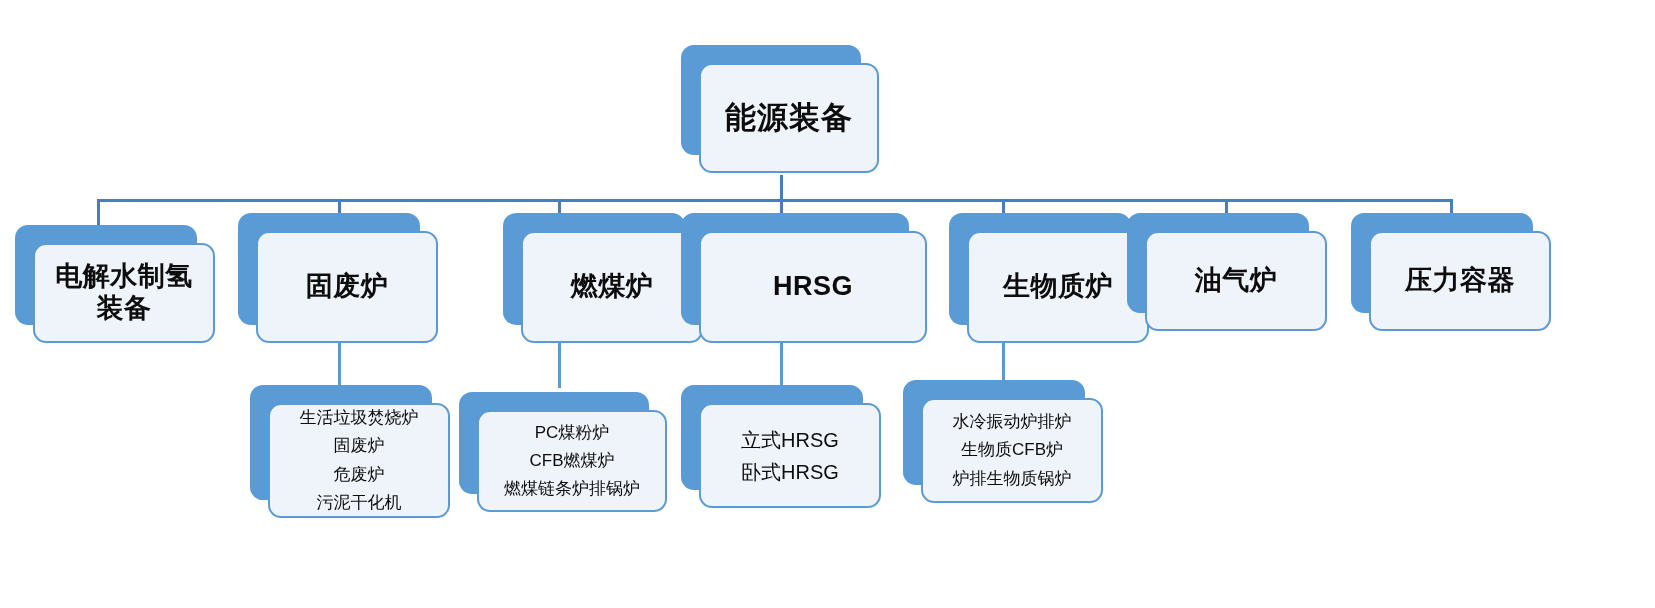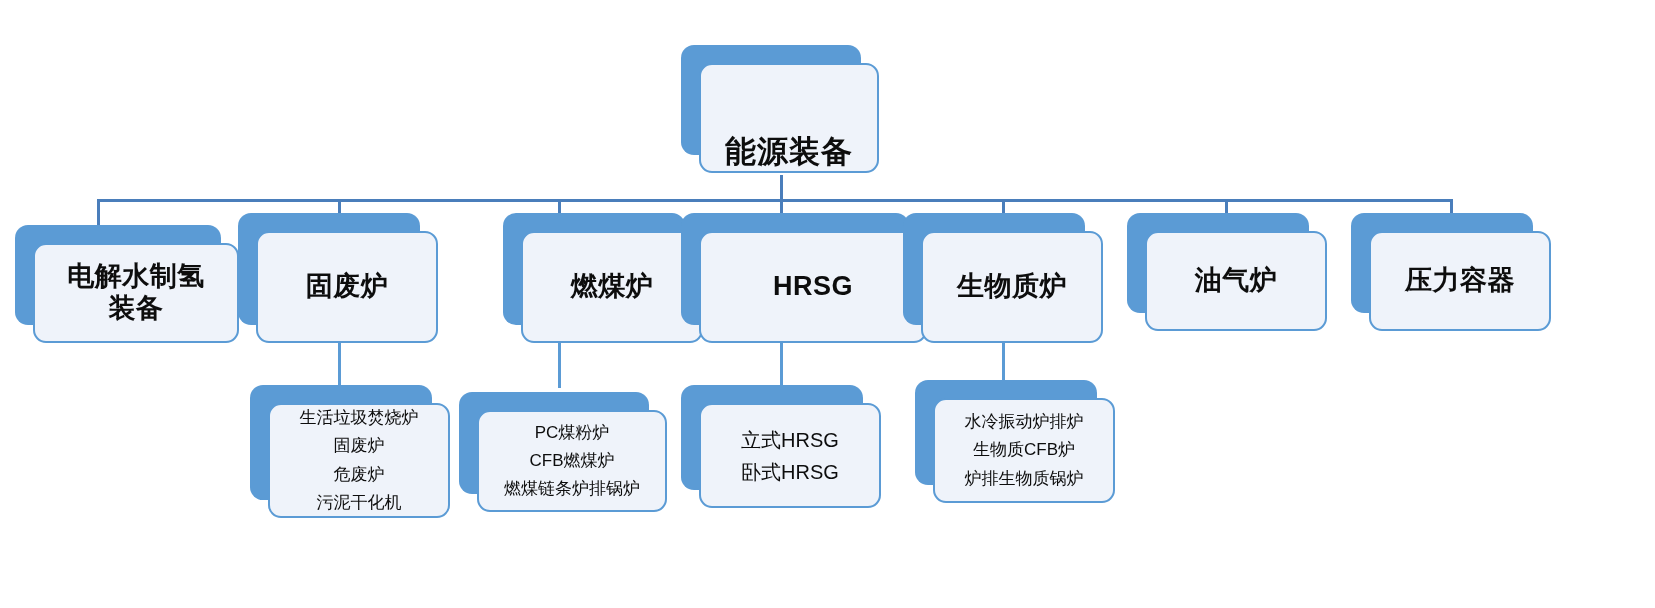--- a/index.html
+++ b/index.html
@@ -53,21 +53,21 @@
     justify-content: center;
     text-align: center;
   }
   .node .label {
     color: #0d0d0d;
     line-height: 1.18;
     white-space: pre-line;
   }
 
   
-  .lvl-root .front  { left: 18px; top: 18px; width: 100%; height: 100%; align-items: flex-end; }
+  .lvl-root .front  { left: 18px; top: 18px; width: 100%; height: 100%; }
   .lvl-root .label  { font-size: 31px; font-weight: bold; letter-spacing: 1px; }
 
   
   .lvl-cat .front   { left: 18px; top: 18px; width: 100%; height: 100%; }
   .lvl-cat .label   { font-size: 27px; font-weight: bold; letter-spacing: 0.5px; }
 
   
   .lvl-leaf .front  { left: 18px; top: 18px; width: 100%; height: 100%;
                       align-items: center; }
   .lvl-leaf .label  { font-size: 17px; font-weight: normal; line-height: 1.65; }
@@ -95,21 +95,21 @@
   <div class="conn v light" style="left:780px; top:340px; height:48px;"></div>
   <div class="conn v light" style="left:1002px; top:340px; height:48px;"></div>
 
   <div class="node lvl-root" style="left:681px; top:45px; width:180px; height:110px;">
     <div class="back"></div>
     <div class="front">
       <span class="label">能源装备</span>
     </div>
   </div>
 
-  <div class="node lvl-cat" style="left:15px; top:225px; width:182px; height:100px;padding-left:24px;">
+  <div class="node lvl-cat" style="left:15px; top:225px; width:182px; height:100px;">
     <div class="back"></div>
     <div class="front">
       <span class="label">电解水制氢
 装备</span>
     </div>
   </div>
 
   <div class="node lvl-cat" style="left:238px; top:213px; width:182px; height:112px;">
     <div class="back"></div>
     <div class="front">
@@ -124,21 +124,21 @@
     </div>
   </div>
 
   <div class="node lvl-cat" style="left:681px; top:213px; width:182px; height:112px;padding-left:46px;">
     <div class="back"></div>
     <div class="front">
       <span class="label">HRSG</span>
     </div>
   </div>
 
-  <div class="node lvl-cat" style="left:903px; top:213px; width:182px; height:112px;">
+  <div class="node lvl-cat" style="left:949px; top:213px; width:182px; height:112px;">
     <div class="back"></div>
     <div class="front">
       <span class="label">生物质炉</span>
     </div>
   </div>
 
   <div class="node lvl-cat" style="left:1127px; top:213px; width:182px; height:100px;">
     <div class="back"></div>
     <div class="front">
       <span class="label">油气炉</span>
@@ -172,21 +172,21 @@
   </div>
 
   <div class="node lvl-leaf big" style="left:681px; top:385px; width:182px; height:105px;">
     <div class="back"></div>
     <div class="front">
       <span class="label">立式HRSG
 卧式HRSG</span>
     </div>
   </div>
 
-  <div class="node lvl-leaf" style="left:903px; top:380px; width:182px; height:105px;margin-left:12px;">
+  <div class="node lvl-leaf" style="left:903px; top:380px; width:182px; height:105px;">
     <div class="back"></div>
     <div class="front">
       <span class="label">水冷振动炉排炉
 生物质CFB炉
 炉排生物质锅炉</span>
     </div>
   </div>
 
 </div>
 

